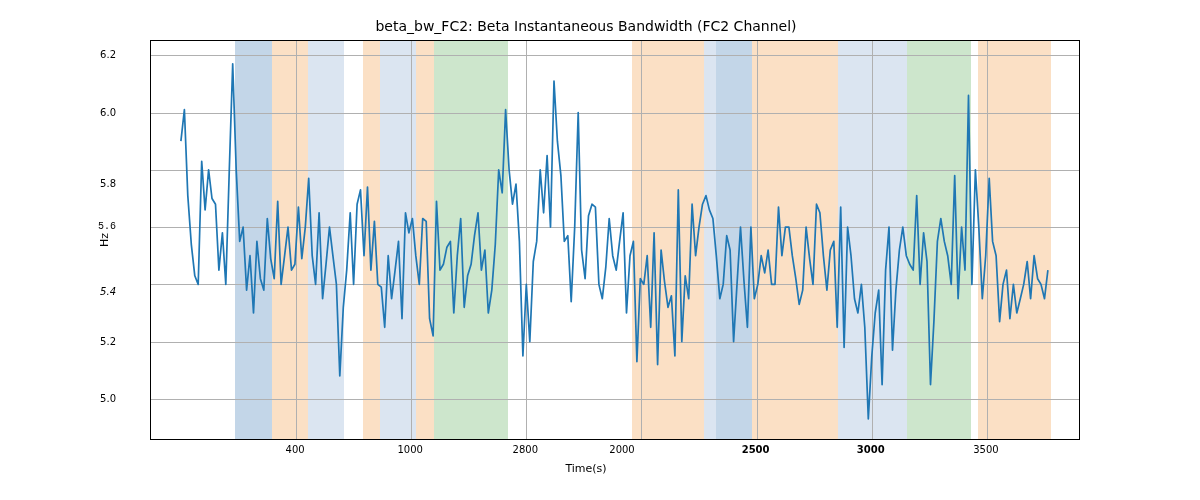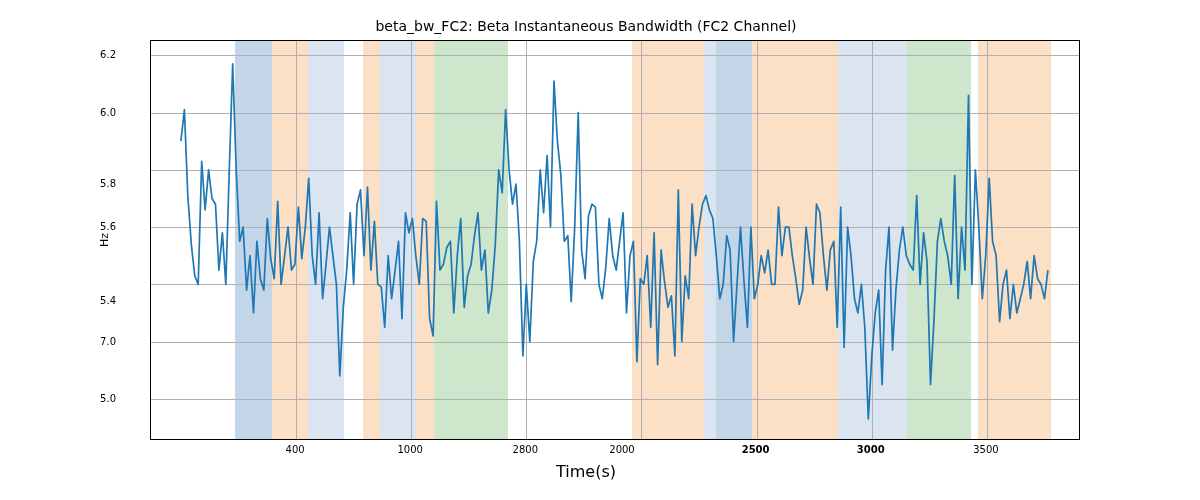--- a/index.html
+++ b/index.html
@@ -79,21 +79,21 @@
     font-size: 10px;
     color: #000000;
     transform: translateY(-50%);
     text-align: right;
   }
   .xlabel {
     position: absolute;
     width: 100%;
     text-align: center;
     top: 462px;
-    font-size: 16px;
+    font-size: 11px;
   }
   .ylabel {
     position: absolute;
     left: 104px;
     top: 240px;
     font-size: 11px;
     transform: translate(-50%, -50%) rotate(-90deg);
   }
 </style>
 </head>
@@ -144,23 +144,23 @@
       <div class="tick-x" style="left: 295.072px;">400</div>
       <div class="tick-x" style="left: 410.208px;">1000</div>
       <div class="tick-x" style="left: 525.345px;">2800</div>
       <div class="tick-x" style="left: 622px;">2000</div>
       <div class="tick-x" style="left: 755.618px; font-weight: bold;">2500</div>
       <div class="tick-x" style="left: 870.754px; font-weight: bold;">3000</div>
       <div class="tick-x" style="left: 985.891px;">3500</div>
     </div>
   <div id="ytick-layer">
       <div class="tick-y" style="top: 397.914px;">5.0</div>
-      <div class="tick-y" style="top: 340.647px;">7.0</div>
-      <div class="tick-y" style="top: 300px;">5.4</div>
-      <div class="tick-y" style="top: 226.115px;">5.6</div>
+      <div class="tick-y" style="top: 340.647px;">5.2</div>
+      <div class="tick-y" style="top: 291px; font-style: italic;">5.4</div>
+      <div class="tick-y" style="top: 226.115px; font-family: Liberation Mono, monospace;">5.6</div>
       <div class="tick-y" style="top: 183px;">5.8</div>
       <div class="tick-y" style="top: 111.583px;">6.0</div>
       <div class="tick-y" style="top: 54.3165px;">6.2</div>
     </div>
 
   <div class="xlabel">Time(s)</div>
   <div class="ylabel">Hz</div>
 
 </div>
 

